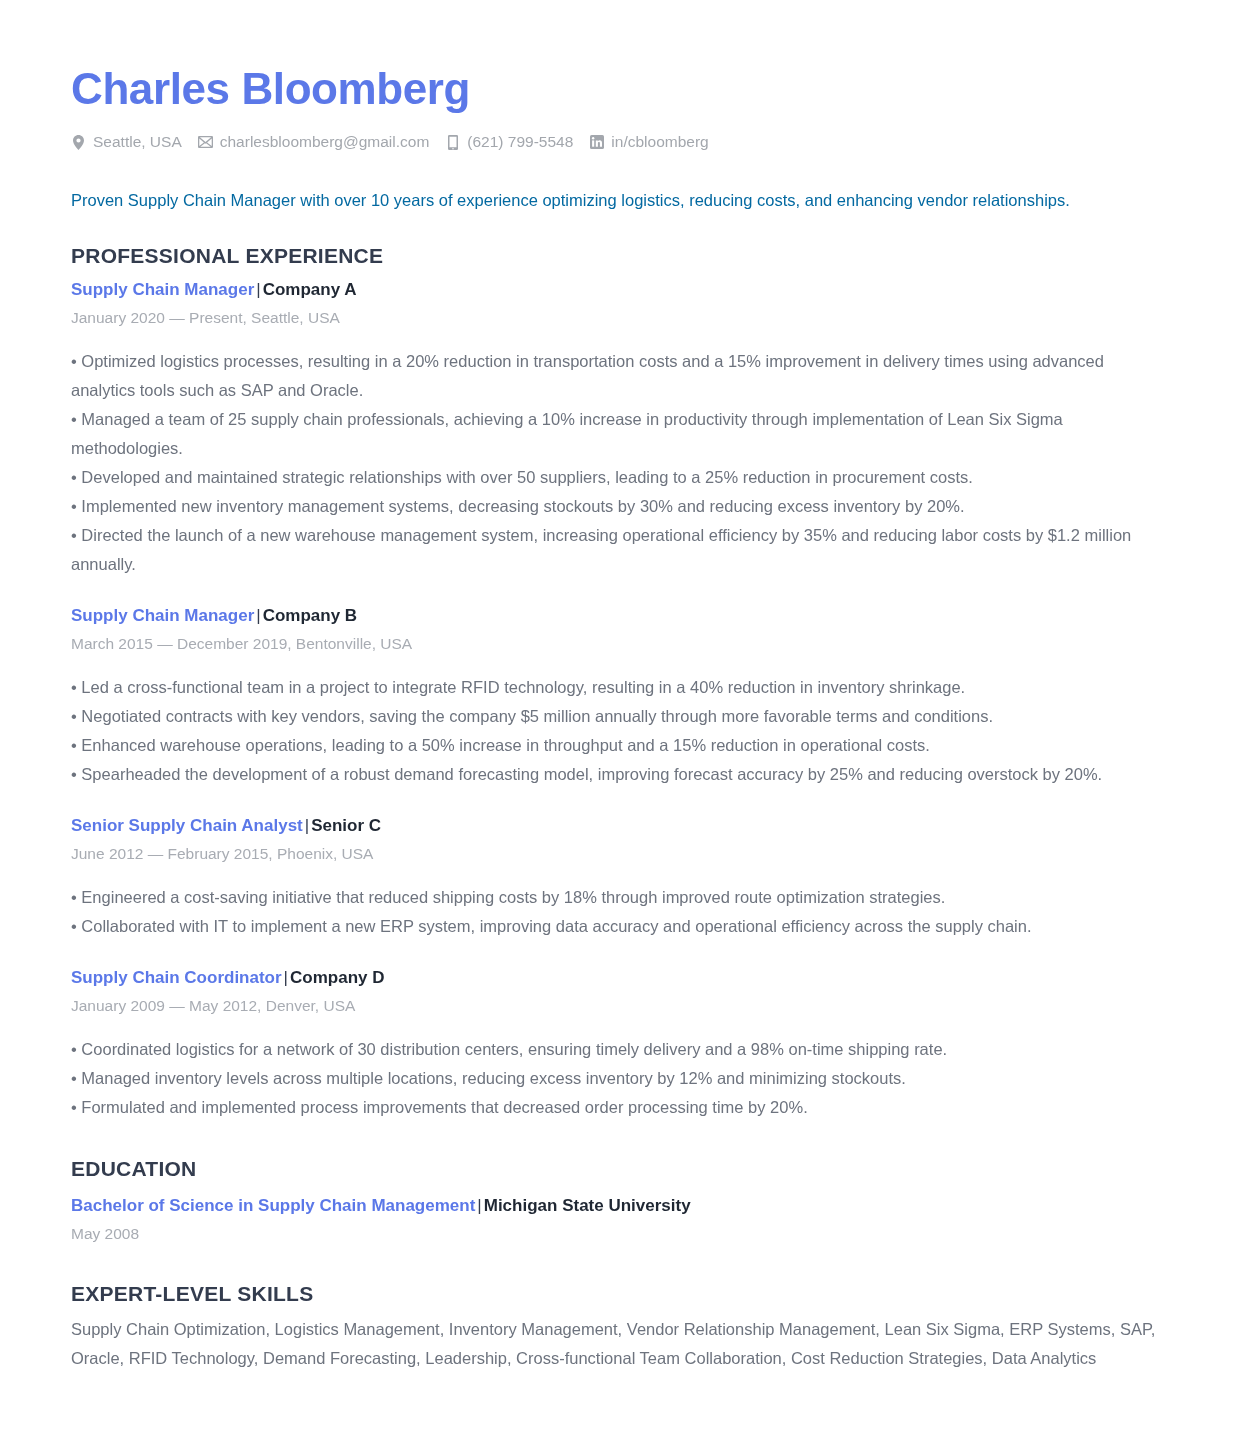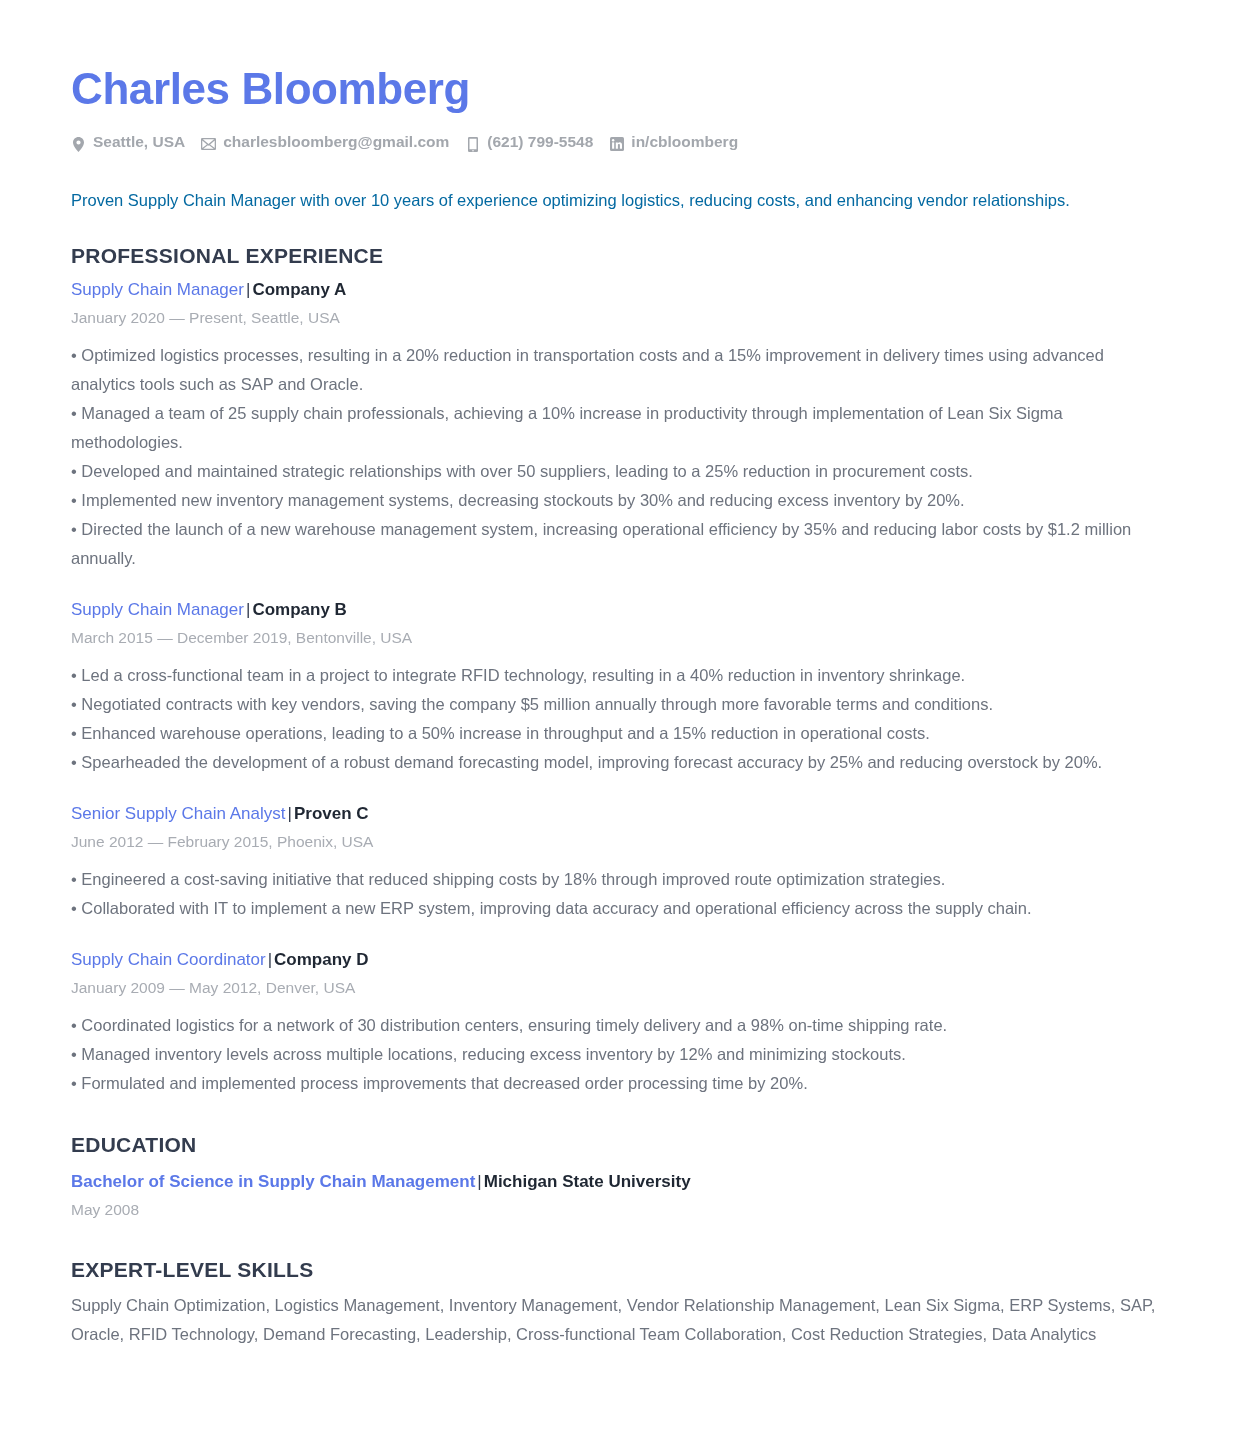--- a/index.html
+++ b/index.html
@@ -34,24 +34,23 @@
     margin-top: 16px;
     display: flex;
     align-items: center;
     flex-wrap: wrap;
     font-size: 15.5px;
     line-height: 20px;
     color: #a3a7ad;
   }
   .contact-item {
     display: inline-flex;
-    align-items: flex-end;
+    align-items: center;
     white-space: nowrap;
     margin-right: 16px;
-    font-weight: bold;
   }
   .contact-item:last-child { margin-right: 0; }
   .contact-item .ico {
     display: inline-flex;
     align-items: center;
     justify-content: center;
     width: 15px;
     height: 16px;
     margin-right: 7px;
     flex: none;
@@ -78,30 +77,30 @@
 
   
   .job { margin-top: 24px; }
   .job:first-of-type { margin-top: 6px; }
   .job-heading {
     font-size: 17px;
     line-height: 26px;
     font-weight: 700;
     color: #333c4e;
   }
-  .job-title { color: #5b78e8; font-weight: 400; }
+  .job-title { color: #5b78e8; font-weight: 700; }
   .job-sep { color: #333c4e; font-weight: 400; padding: 0 2px; }
   .job-company { color: #1f2733; font-weight: 700; }
   .job-meta {
     margin-top: 2px;
     font-size: 15.5px;
     line-height: 26px;
     color: #a8acb3;
   }
-  .bullets { margin-top: 10px; }
+  .bullets { margin-top: 16px; }
   .bullet {
     font-size: 16.5px;
     line-height: 29px;
     color: #6d737e;
   }
 
   
   .edu-heading {
     font-size: 17px;
     line-height: 26px;
@@ -206,21 +205,21 @@
       <div class="bullets">
         <div class="bullet">• Led a cross-functional team in a project to integrate RFID technology, resulting in a 40% reduction in inventory shrinkage.</div>
         <div class="bullet">• Negotiated contracts with key vendors, saving the company $5 million annually through more favorable terms and conditions.</div>
         <div class="bullet">• Enhanced warehouse operations, leading to a 50% increase in throughput and a 15% reduction in operational costs.</div>
         <div class="bullet">• Spearheaded the development of a robust demand forecasting model, improving forecast accuracy by 25% and reducing overstock by 20%.</div>
       </div>
     </div>
 
     <div class="job">
       <div class="job-heading">
-        <span class="job-title">Senior Supply Chain Analyst</span><span class="job-sep">|</span><span class="job-company">Proven C</span>
+        <span class="job-title">Senior Supply Chain Analyst</span><span class="job-sep">|</span><span class="job-company">Senior C</span>
       </div>
       <div class="job-meta">June 2012 — February 2015, Phoenix, USA</div>
       <div class="bullets">
         <div class="bullet">• Engineered a cost-saving initiative that reduced shipping costs by 18% through improved route optimization strategies.</div>
         <div class="bullet">• Collaborated with IT to implement a new ERP system, improving data accuracy and operational efficiency across the supply chain.</div>
       </div>
     </div>
 
     <div class="job">
       <div class="job-heading">

